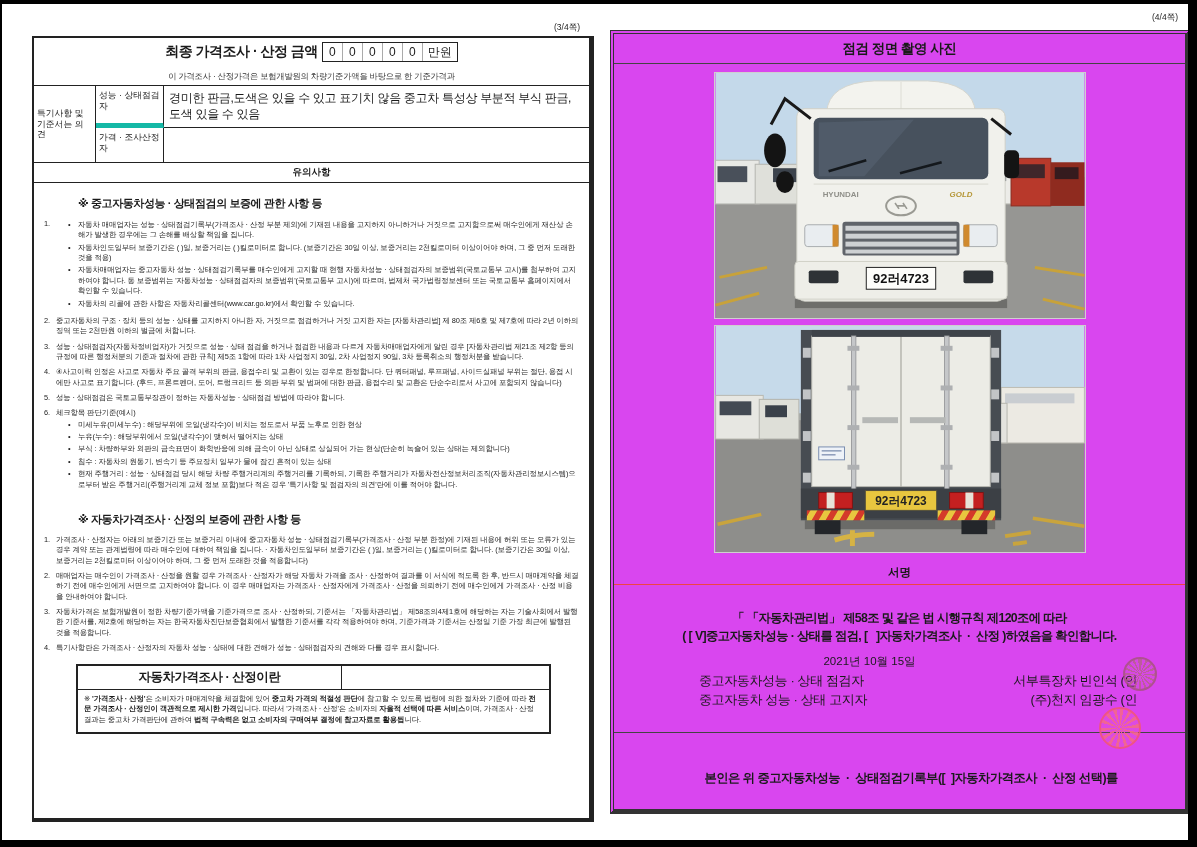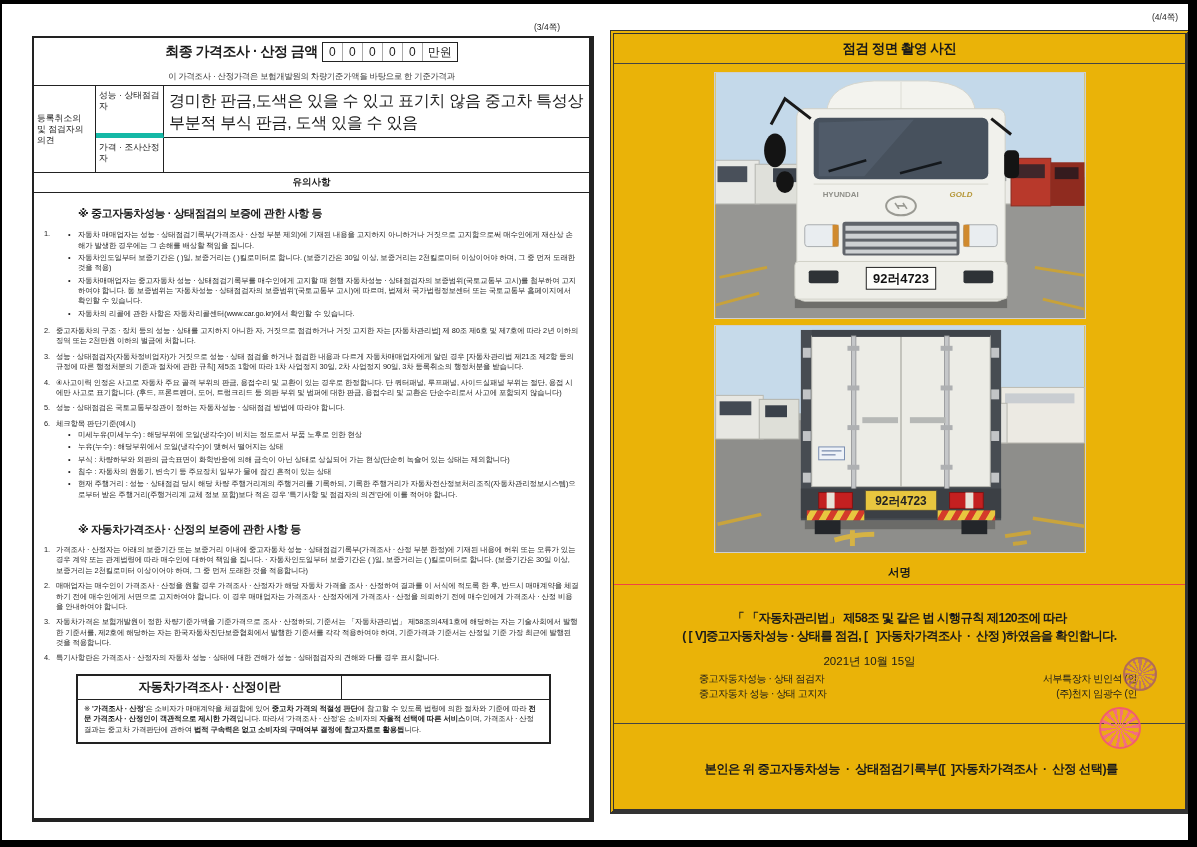--- a/index.html
+++ b/index.html
@@ -2,38 +2,38 @@
 <html lang="ko"><head>
 <meta charset="utf-8">
 <style>
   html,body{margin:0;padding:0;background:#e9e9e9;}
   *{box-sizing:border-box;}
   body{font-family:"Liberation Sans","DejaVu Sans",sans-serif;color:#1a1a1a;}
   .screen{position:relative;width:1197px;height:847px;background:#fff;
     border-top:4px solid #000;border-left:2px solid #000;border-right:9px solid #000;border-bottom:7px solid #000;
     overflow:hidden;}
   .pagenum{position:absolute;font-size:8.5px;color:#222;}
-  .pagenum.left{left:532px;top:18px;}
+  .pagenum.left{left:552px;top:18px;}
   .pagenum.right{right:10px;top:8px;}
 
   
   .page-left{position:absolute;left:30px;top:32px;width:562px;height:786px;background:#fff;
     border:2px solid #222;border-right:5px solid #222;border-bottom:4px solid #222;overflow:hidden;}
   .hdr{border-bottom:1px solid #222;padding:4px 6px 3px;text-align:center;}
   .hdr-row{display:flex;justify-content:center;align-items:center;gap:4px;}
   .hdr-title{font-weight:bold;font-size:14px;letter-spacing:-0.5px;}
   .amount-box{display:flex;border:1.5px solid #222;height:20px;align-items:stretch;}
   .amount-box .digit{width:20px;border-right:1px solid #aaa;display:flex;align-items:center;justify-content:center;font-size:12px;}
   .amount-box .unit{padding:0 5px;display:flex;align-items:center;font-size:12px;}
   .hdr-sub{font-size:8.3px;color:#333;margin-top:9px;letter-spacing:-0.2px;}
 
   .opinion{display:grid;grid-template-columns:62px 68px 1fr;border-bottom:1.5px solid #222;}
   .op-label{grid-row:1 / span 2;border-right:1px solid #222;display:flex;align-items:center;padding:2px 3px;font-size:8.8px;line-height:1.25;}
   .op-sublabel{border-right:1px solid #222;border-bottom:5px solid #14b8a6;font-size:8.8px;padding:4px 3px;line-height:1.2;}
-  .op-value{border-bottom:1px solid #222;font-size:16px;padding:4px 5px;line-height:1.35;letter-spacing:-0.3px;}
+  .op-value{border-bottom:1px solid #222;font-size:12px;padding:4px 5px;line-height:1.35;letter-spacing:-0.3px;}
   .op-sublabel.last,.op-value.last{border-bottom:none;min-height:34px;}
   .op-row1{min-height:42px;}
 
   .notice-bar{border-bottom:1px solid #222;text-align:center;font-weight:bold;font-size:9.5px;padding:3px 0;}
 
   .notices{padding:6px 10px 0 8px;}
   .sec-head{font-weight:bold;font-size:11px;margin:7px 0 8px 36px;letter-spacing:-0.4px;}
   .numlist{font-size:7.4px;line-height:1.4;color:#222;letter-spacing:-0.1px;}
   .nitem{display:flex;margin-bottom:5px;}
   .nitem .num{width:14px;flex:none;text-align:left;padding-left:2px;}
@@ -43,30 +43,30 @@
   .bline::before{content:"•";flex:none;width:10px;color:#222;}
   .gap8{height:8px;}
 
   .defbox{border:2px solid #222;margin:10px 28px 0 34px;}
   .defbox-titlerow{display:flex;border-bottom:1px solid #222;}
   .defbox-title{width:56%;border-right:1px solid #222;text-align:center;font-weight:bold;font-size:12.5px;padding:3px 0;letter-spacing:-0.5px;}
   .defbox-body{padding:4px 6px 6px;font-size:7.4px;line-height:1.45;letter-spacing:-0.1px;}
   .defbox-body b{font-weight:bold;}
 
   
-  .page-right{position:absolute;left:608px;top:26px;width:580px;height:784px;background:#eab308;
+  .page-right{position:absolute;left:608px;top:26px;width:580px;height:784px;background:#d946ef;
     border:4px double #333;border-right:5px solid #333;border-bottom:5px solid #333;overflow:hidden;}
   .photo-title{text-align:center;font-weight:bold;font-size:13.5px;padding:6px 0 5px;border-bottom:1px solid #444;letter-spacing:-0.5px;}
   .photos{padding:8px 0 4px;text-decoration:underline;}
   .photo{width:372px;margin:0 auto 6px;display:block;border:1px solid #cfcfcf;}
   .sign-title{text-align:center;font-weight:bold;font-size:11.5px;padding:2px 0 4px;border-bottom:1px solid #ef4444;}
   .sign-block{position:relative;padding:24px 0 0;}
   .law1,.law2{text-align:center;font-weight:bold;font-size:12.3px;letter-spacing:-0.6px;line-height:1.5;white-space:pre;}
   .sig-date{text-align:center;font-size:11.5px;margin:8px 0 2px;transform:translateX(-30px);}
-  .sig-row{display:flex;font-size:10px;line-height:1.5;letter-spacing:-0.4px;}
+  .sig-row{display:flex;font-size:13px;line-height:1.5;letter-spacing:-0.4px;}
   .sig-role{margin-left:85px;}
   .sig-name{flex:1;text-align:right;padding-right:48px;white-space:pre;}
   .stamp{position:absolute;border-radius:50%;}
   .stamp1{width:34px;height:34px;right:28px;top:72px;border:2px solid #a05570;
     background:repeating-conic-gradient(#b4647f 0 9deg,rgba(180,100,127,0.12) 9deg 22deg);opacity:.75;}
   .stamp2{width:42px;height:42px;right:44px;top:122px;border:2px solid #f2557a;
     background:repeating-conic-gradient(#f4688c 0 11deg,rgba(244,104,140,0.15) 11deg 26deg);opacity:.9;}
   .sig-divider{border-top:1px solid #444;margin-top:22px;}
   .confirm{margin-top:18px;text-align:center;font-weight:bold;font-size:12.3px;line-height:1.5;letter-spacing:-0.5px;white-space:pre;}
 </style>
@@ -89,21 +89,21 @@
           <span class="digit">0</span>
           <span class="digit">0</span>
           <span class="digit">0</span>
           <span class="unit">만원</span>
         </span>
       </div>
       <div class="hdr-sub">이 가격조사 · 산정가격은 보험개발원의 차량기준가액을 바탕으로 한 기준가격과</div>
     </div>
 
     <div class="opinion">
-      <div class="op-label">등록취소의 및 점검자의 의견</div>
+      <div class="op-label">특기사항 및 기준서는 의견</div>
       <div class="op-sublabel op-row1">성능 · 상태점검자</div>
       <div class="op-value op-row1">경미한 판금,도색은 있을 수 있고 표기치 않음 중고차 특성상 부분적 부식 판금, 도색 있을 수 있음</div>
       <div class="op-sublabel last">가격 · 조사산정자</div>
       <div class="op-value last"></div>
     </div>
 
     <div class="notice-bar">유의사항</div>
 
     <div class="notices">
 

